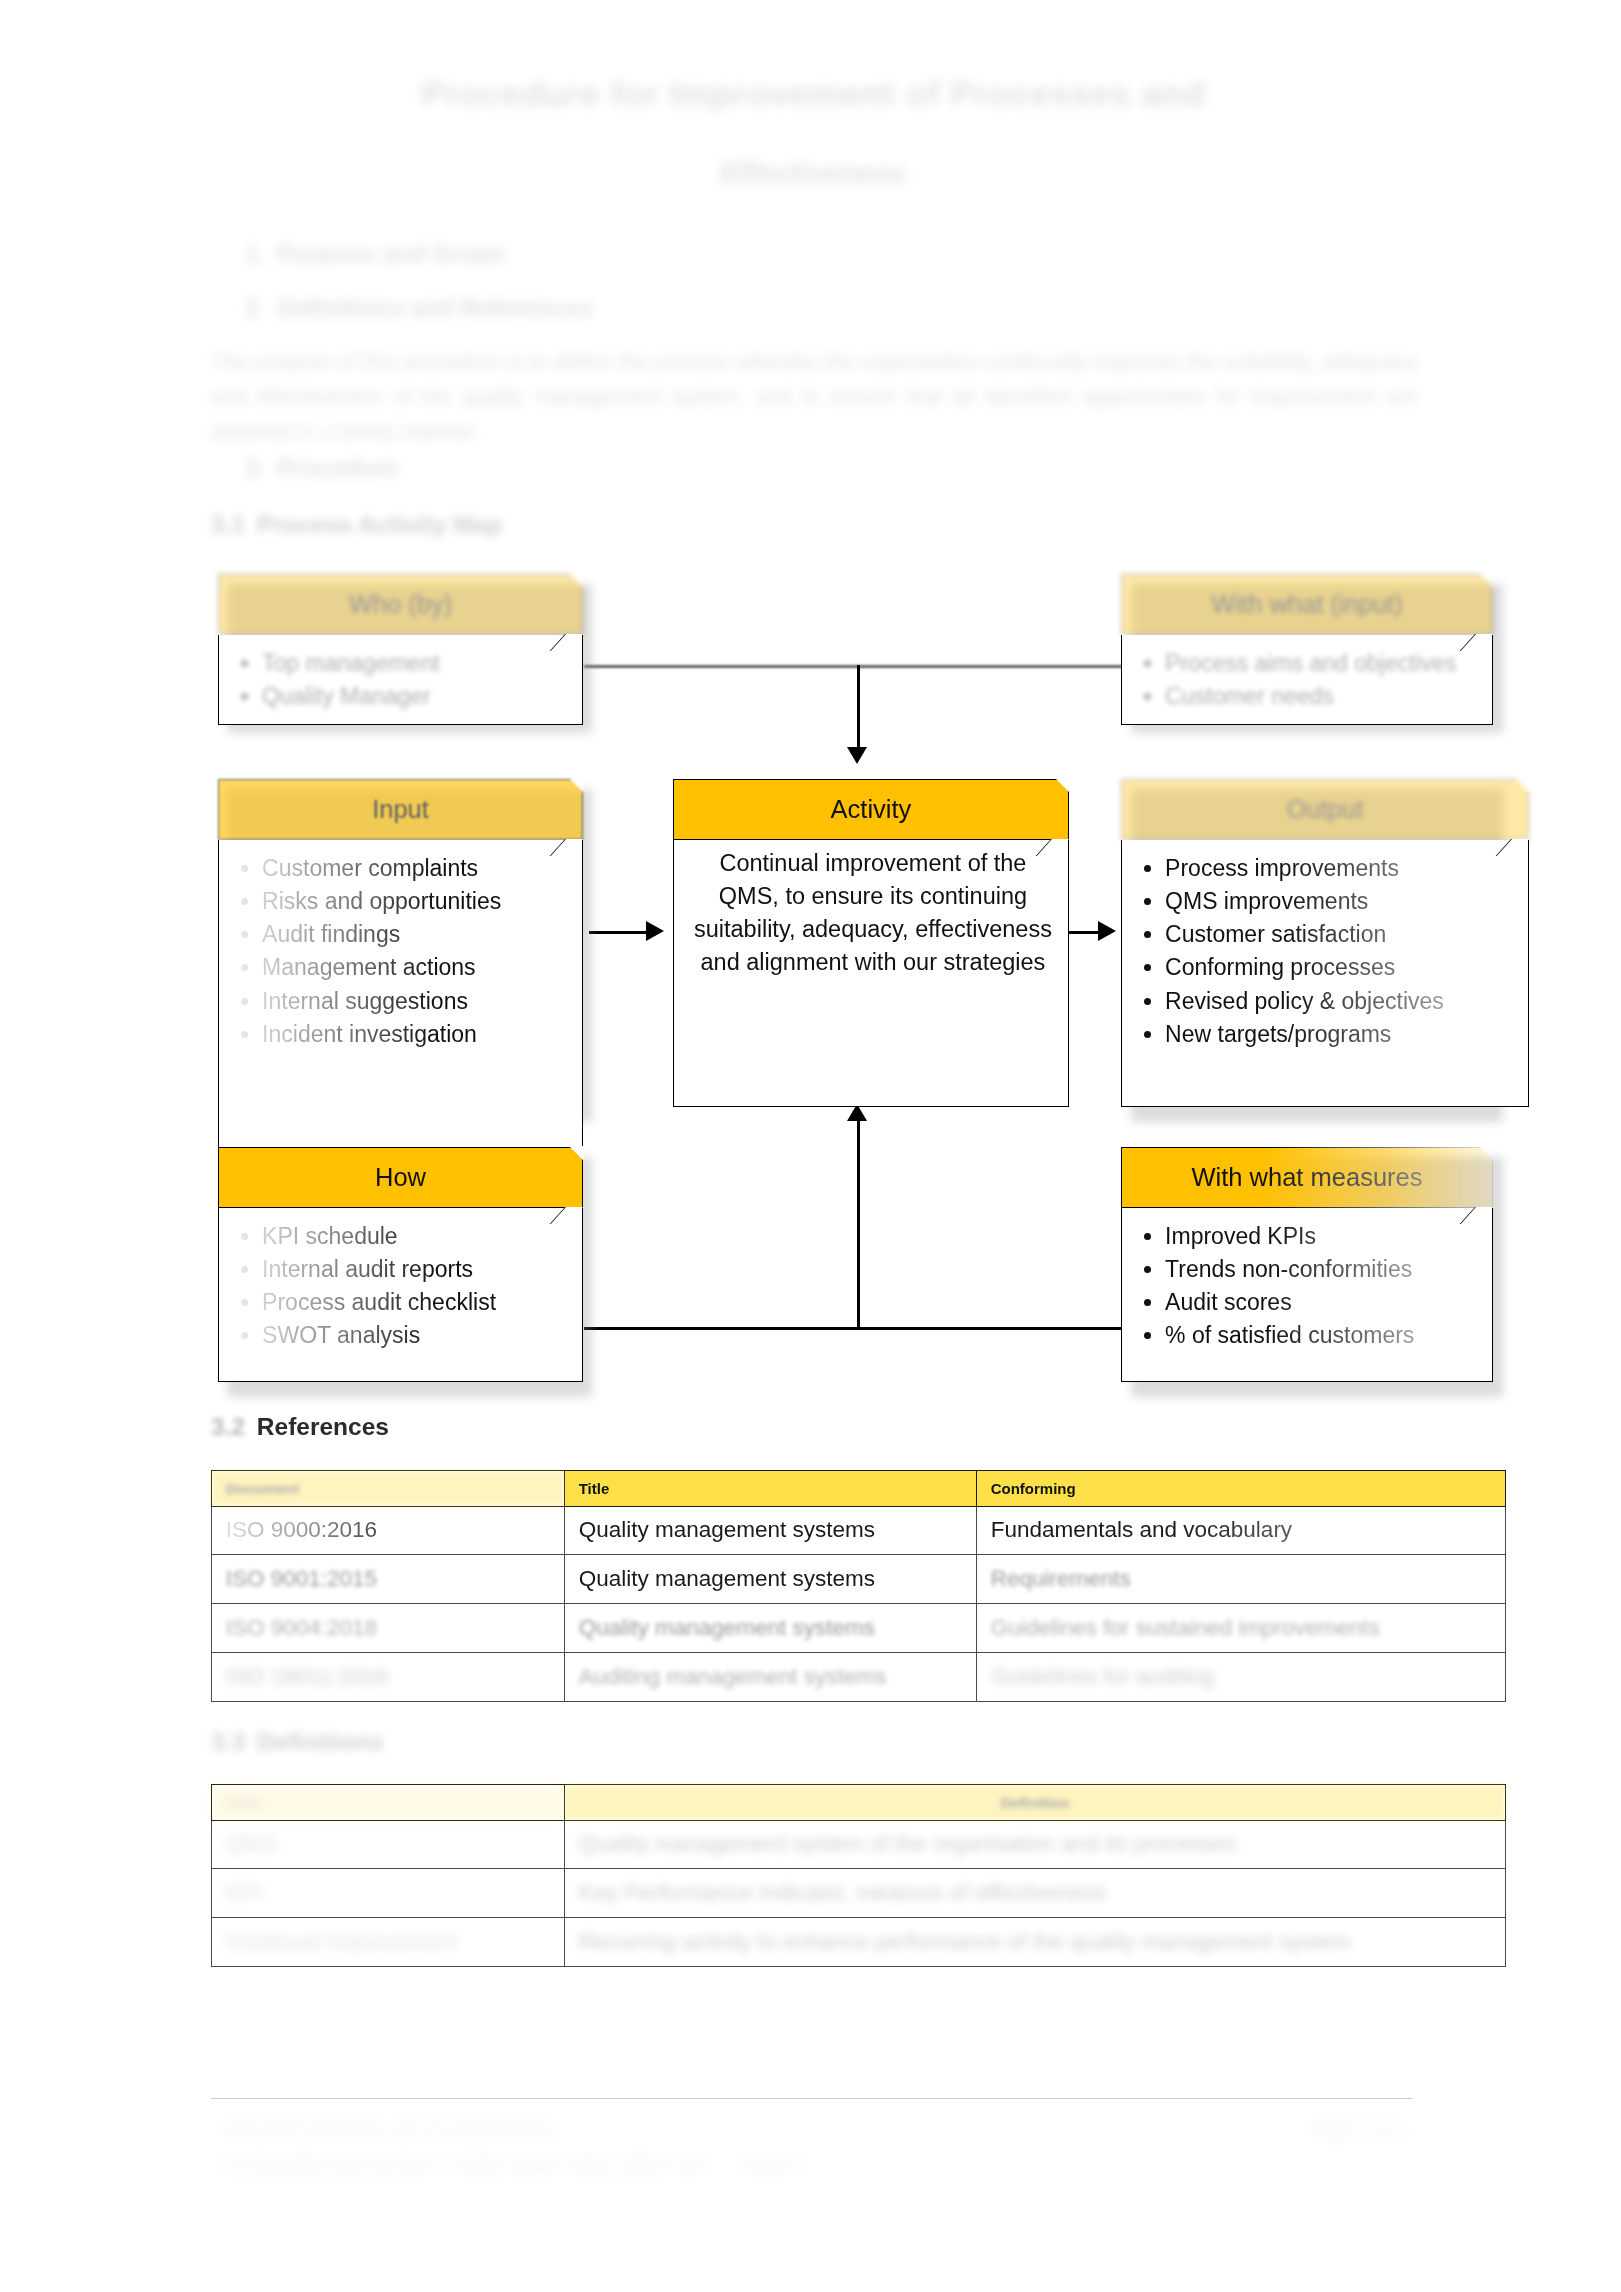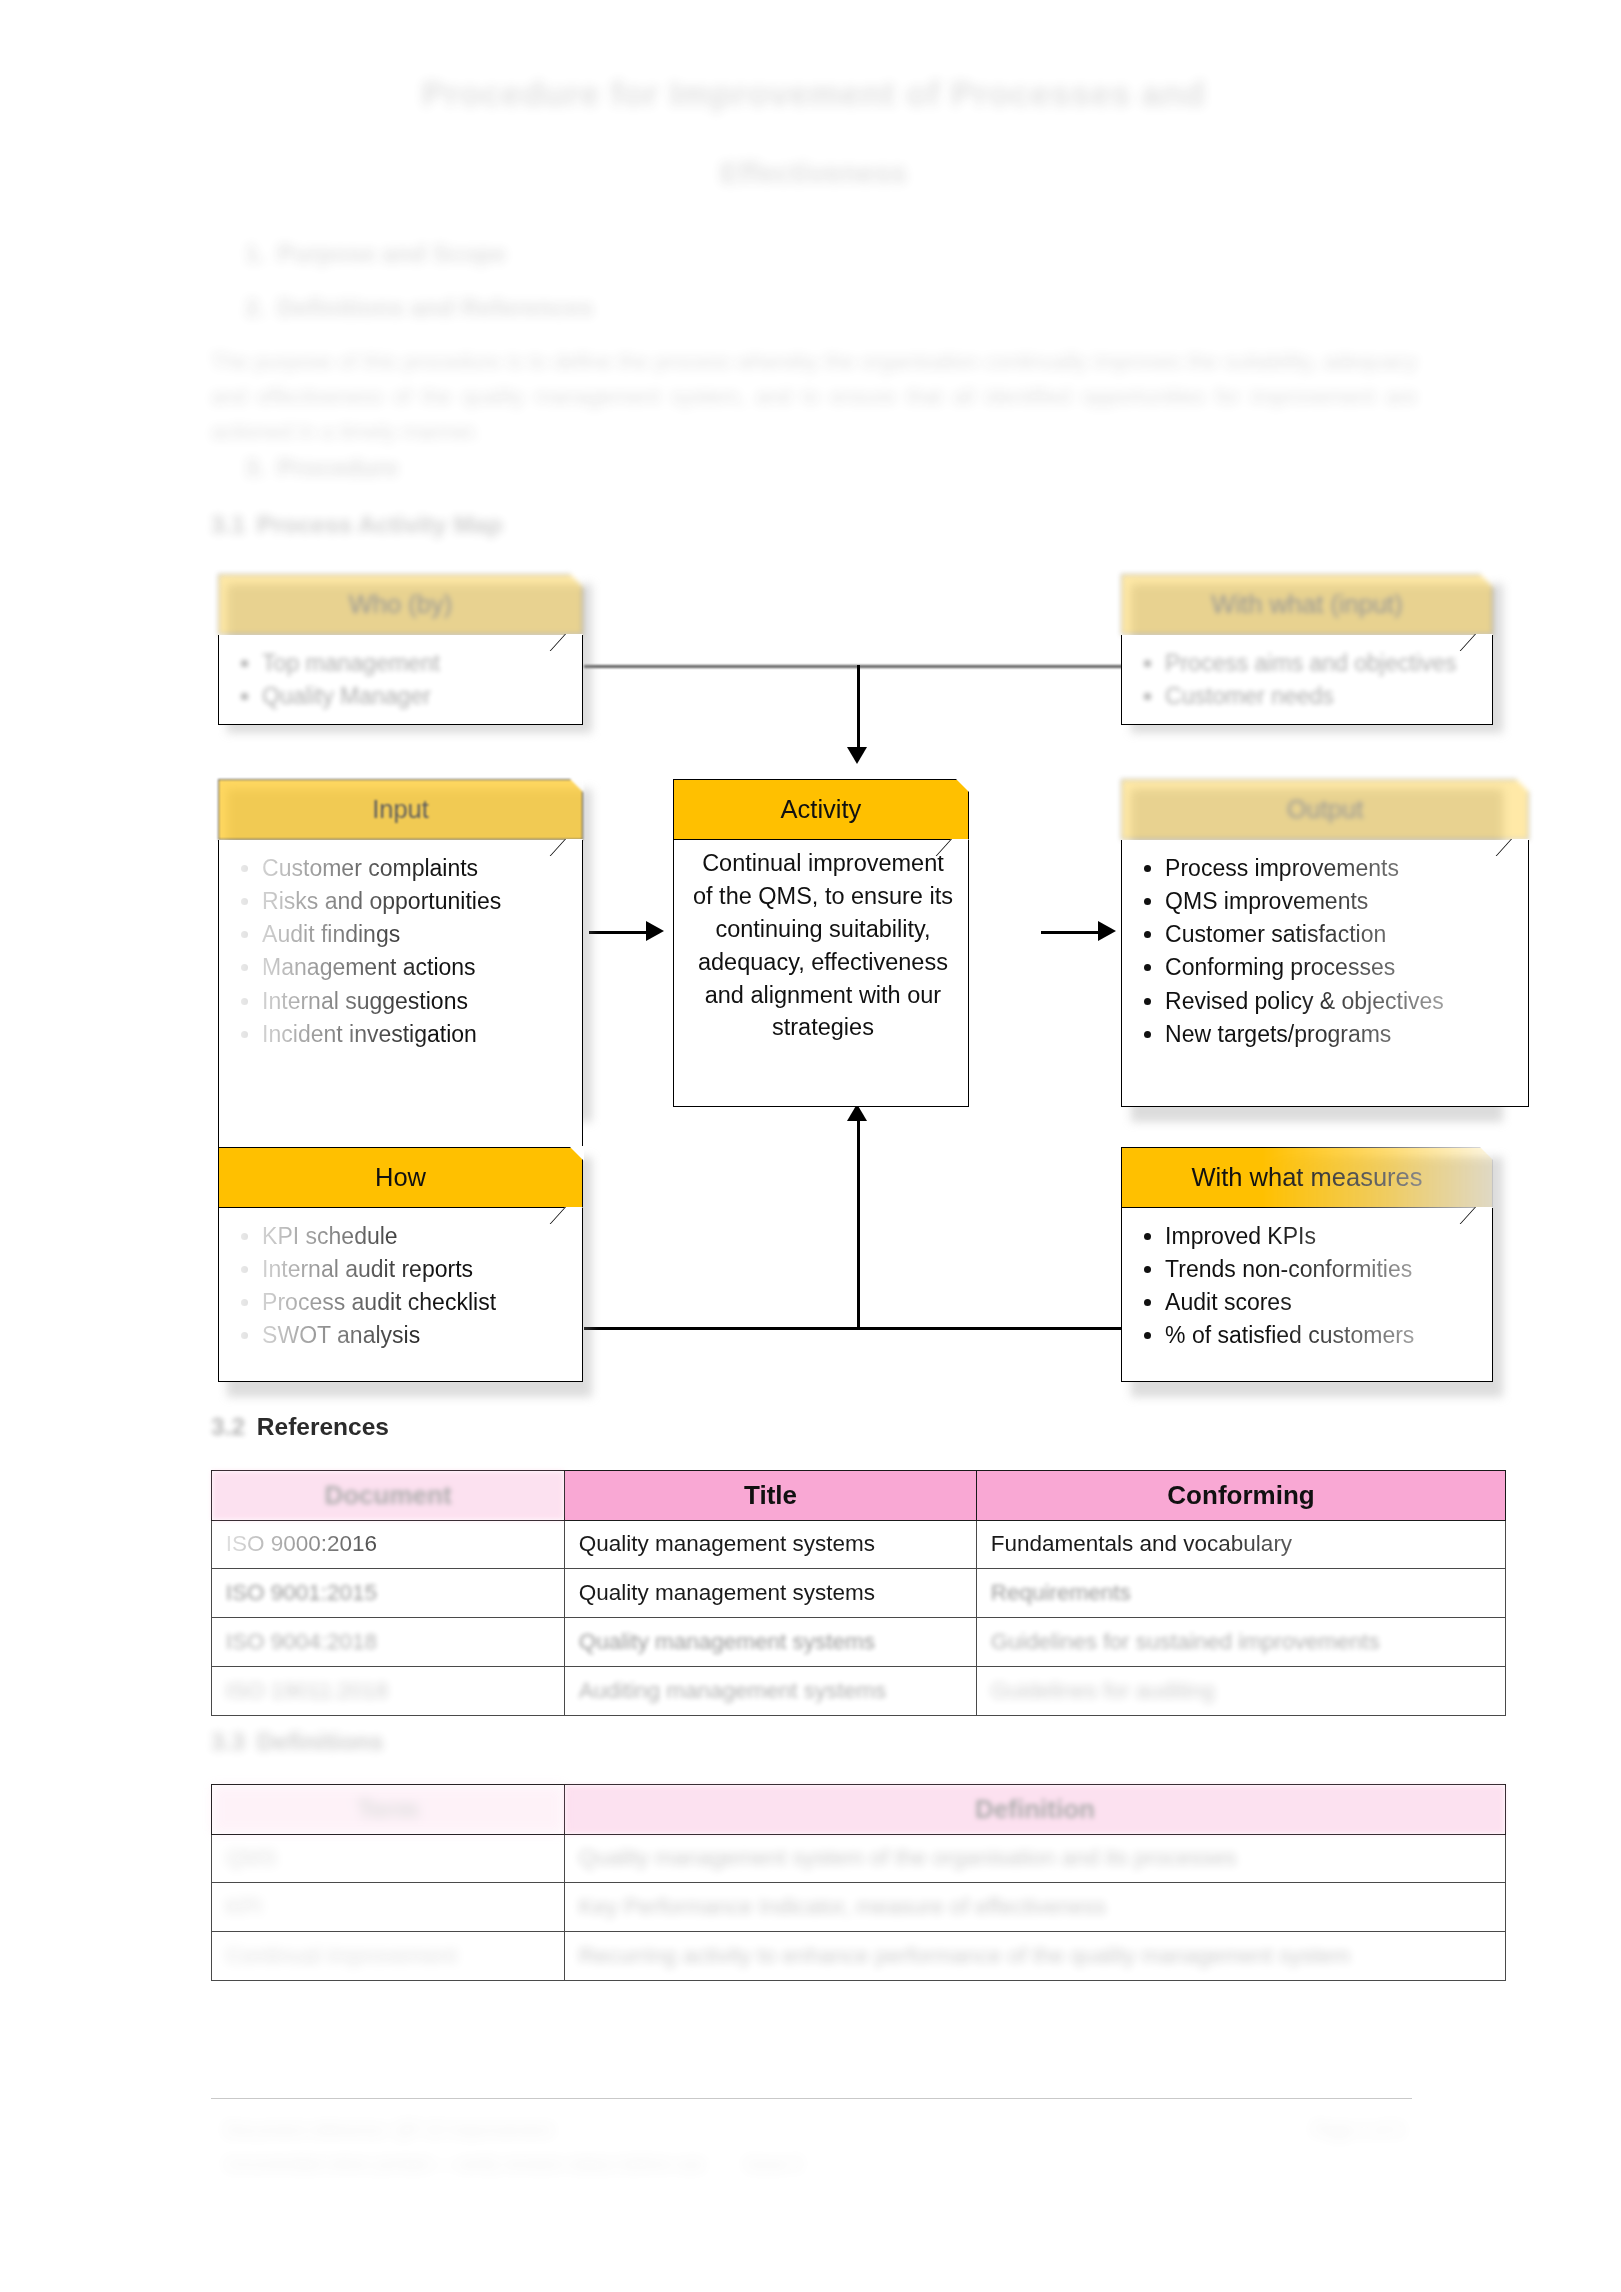--- a/index.html
+++ b/index.html
@@ -147,25 +147,25 @@
   .conn { position: absolute; background: #000; }
   .arrow-head { position: absolute; width: 0; height: 0; }
 
   
   table.doctbl {
     position: absolute;
     border-collapse: collapse;
     table-layout: fixed;
   }
   table.doctbl th {
-    background: #f9a8d4;
+    background: #fde047;
     color: #111;
-    font-size: 26px;
+    font-size: 15px;
     font-weight: bold;
-    text-align: center;
+    text-align: left;
     padding: 8.8px 13.7px;
     border: 1.4px solid #1a1a1a;
   }
   table.doctbl td {
     font-size: 22.5px;
     color: #1a1a1a;
     padding: 8.8px 13.7px;
     border: 1.2px solid #4a4a4a;
     vertical-align: top;
     line-height: 1.34;
@@ -265,21 +265,21 @@
         <li>Customer complaints</li>
         <li>Risks and opportunities</li>
         <li>Audit findings</li>
         <li>Management actions</li>
         <li>Internal suggestions</li>
         <li>Incident investigation</li>
       </ul>
     </div>
   </div>
 
-  <div class="pbox" style="left:673px; top:779px; width:296px;">
+  <div class="pbox" style="left:673px; top:779px; width:396px;">
     <div class="pbox-hdr">Activity</div>
     <div class="pbox-body" style="height:267px; padding-top:7px;">
       <p>Continual improvement of the QMS, to ensure its continuing suitability, adequacy, effectiveness and alignment with our strategies</p>
     </div>
   </div>
 
   <div class="drop" style="left:1131px; top:789px; width:372px; height:333px;"></div>
   <div class="pbox" style="left:1121px; top:779px; width:408px;">
     <div class="pbox-hdr bl3">Output</div>
     <div class="pbox-body" style="height:267px;">

